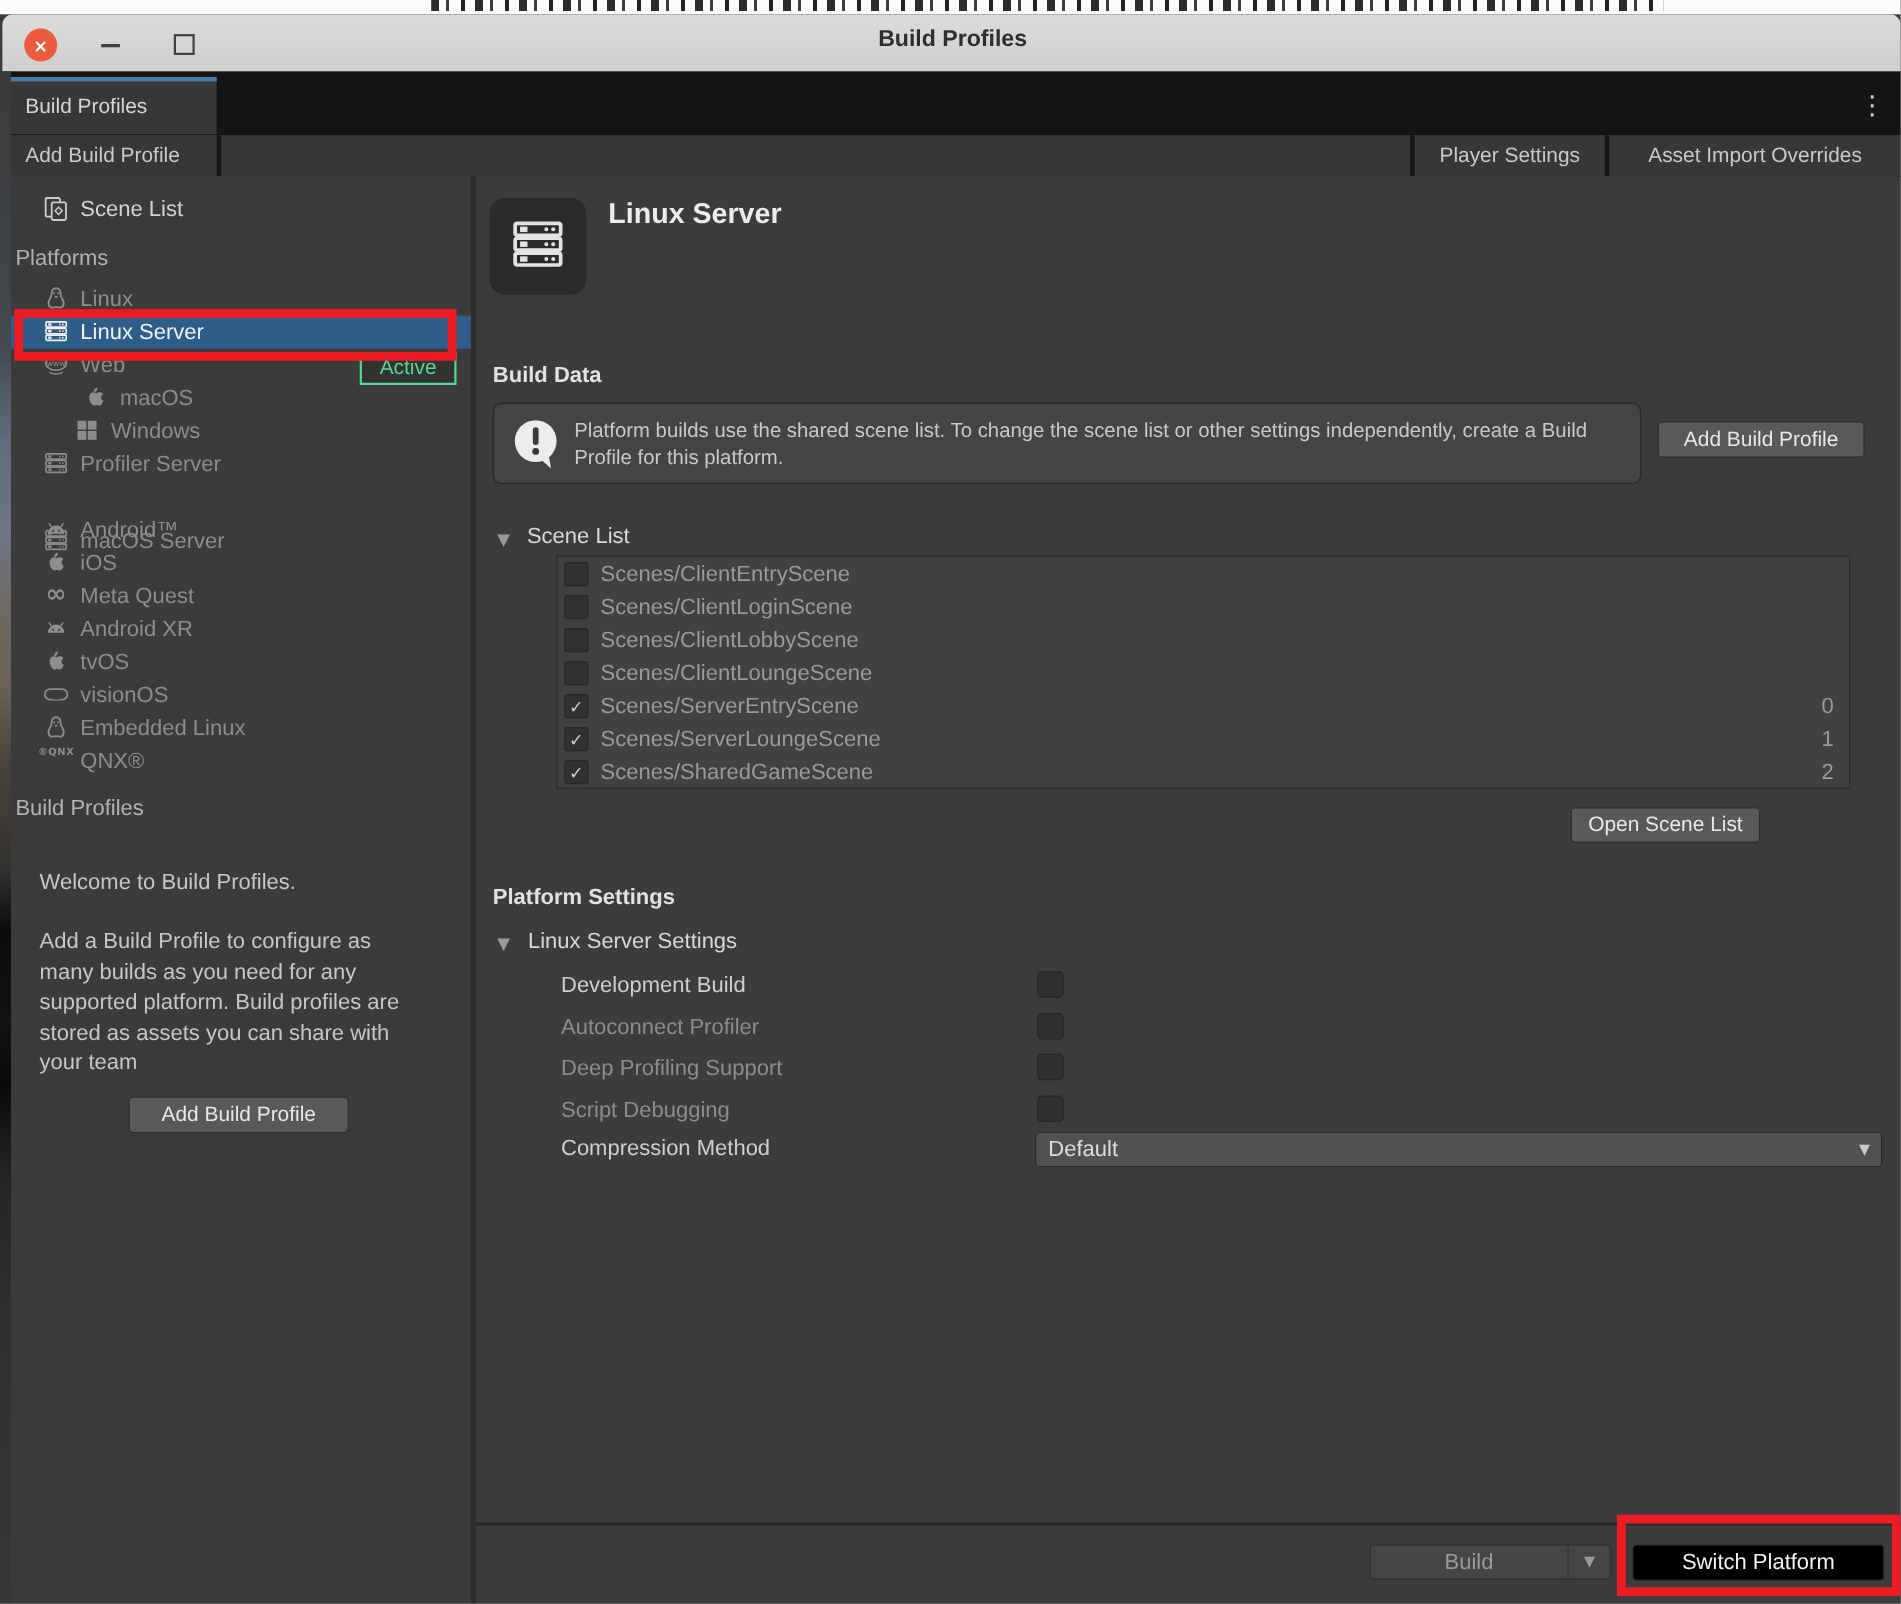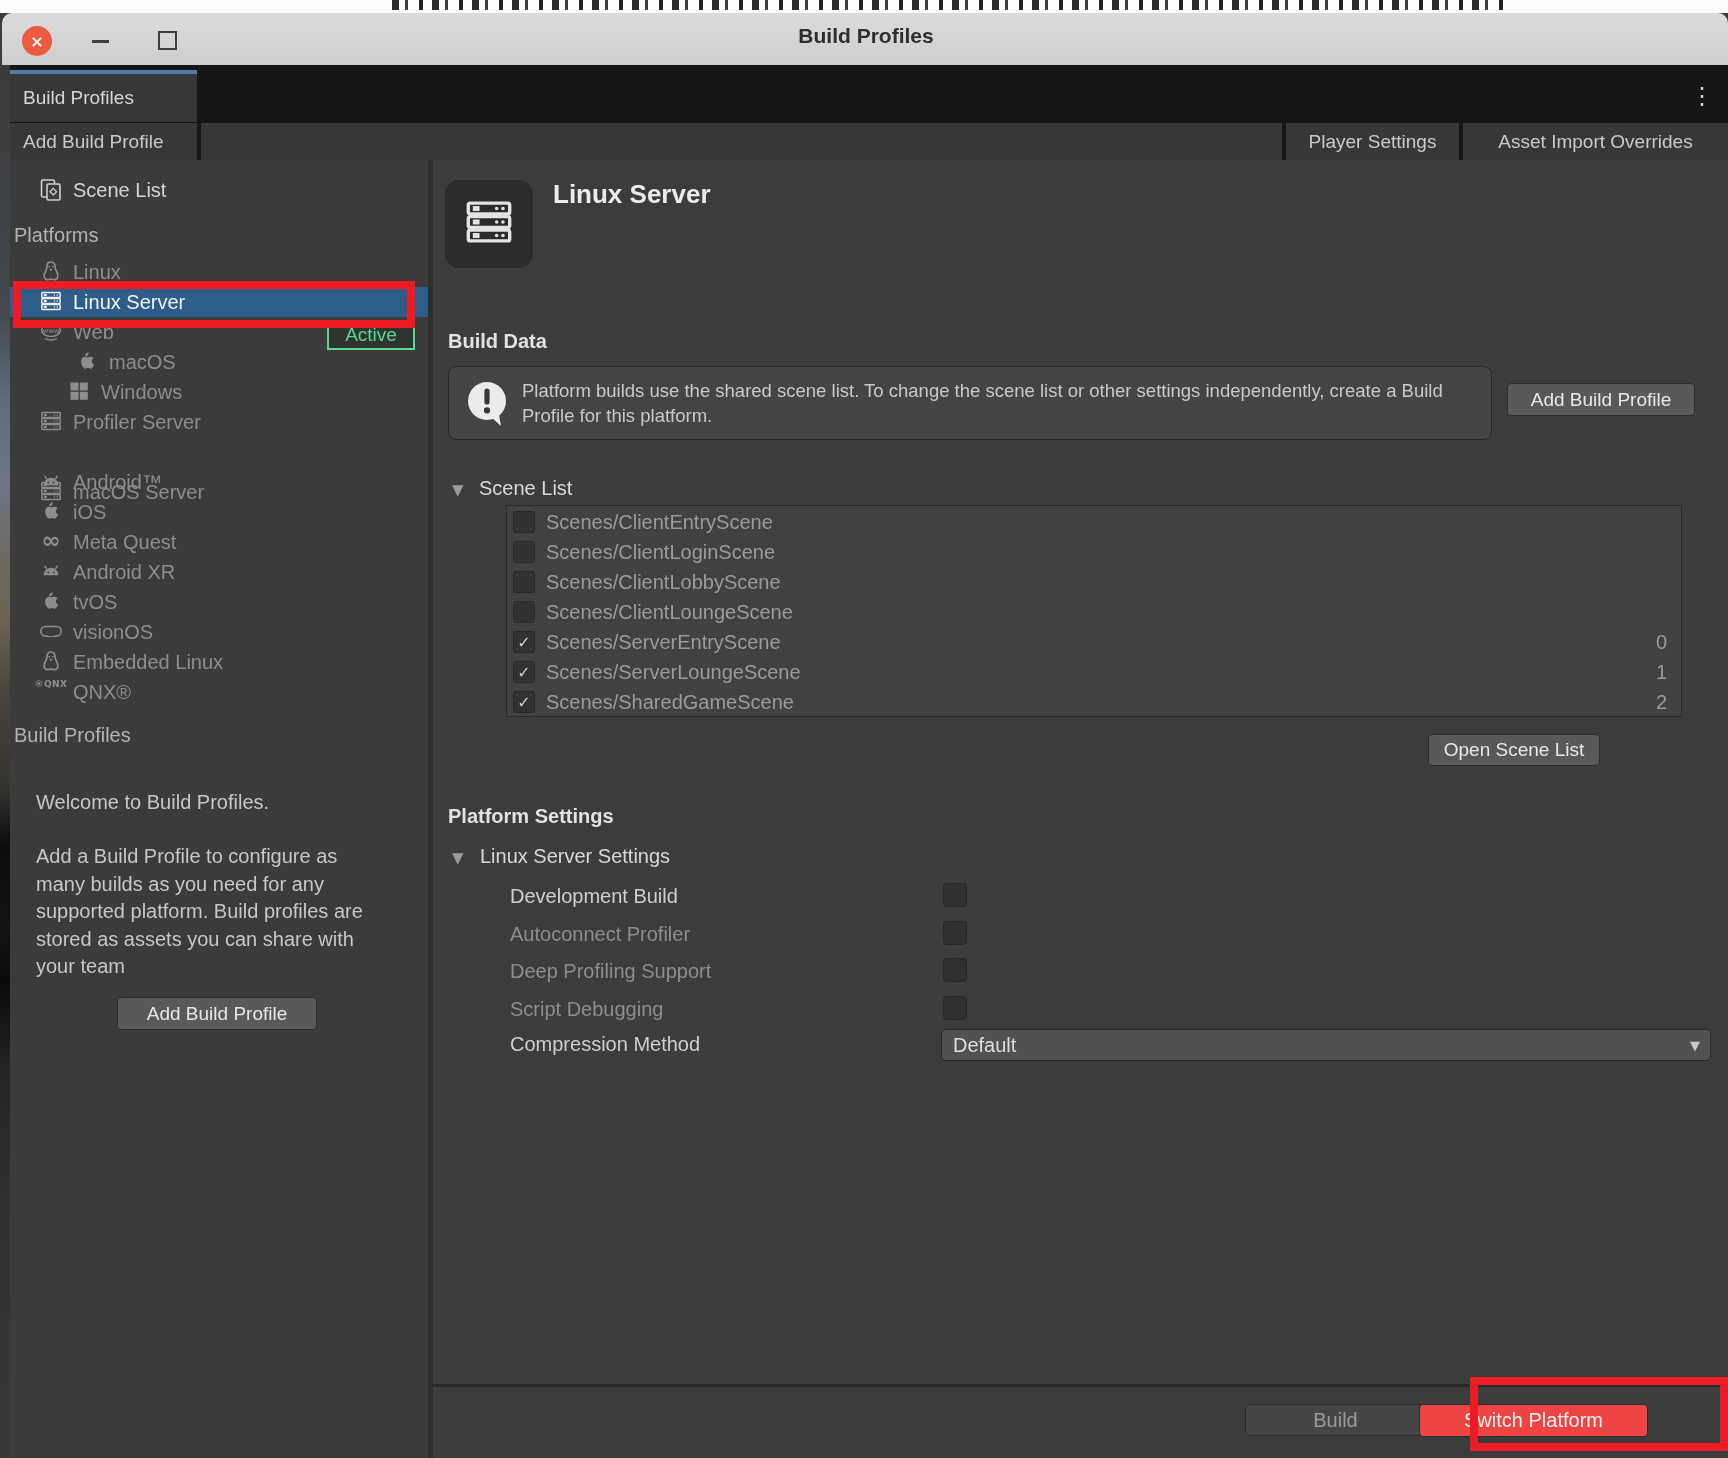--- a/index.html
+++ b/index.html
@@ -424,18 +424,18 @@
     <span>Default</span>
     <span class="arrow">▼</span>
   </div>
 
   <div class="abs footline"></div>
   <div class="abs buildbtn">
     <span class="lbl">Build</span>
     <span class="sep"></span>
     <span class="arr">▼</span>
   </div>
-  <div class="abs btn" style="left:1419px;top:1404px;width:229px;height:33px;background:#ef4444;font-size:20px;color:#f2f2f2;">
+  <div class="abs btn" style="left:1484px;top:1404px;width:229px;height:33px;background:#000000;font-size:20px;color:#f2f2f2;">
     <span>Switch Platform</span>
   </div>
   <div class="abs annotation" style="left:1470px;top:1377px;width:258px;height:74px;"></div>
 
 </div>
 
 </body></html>

